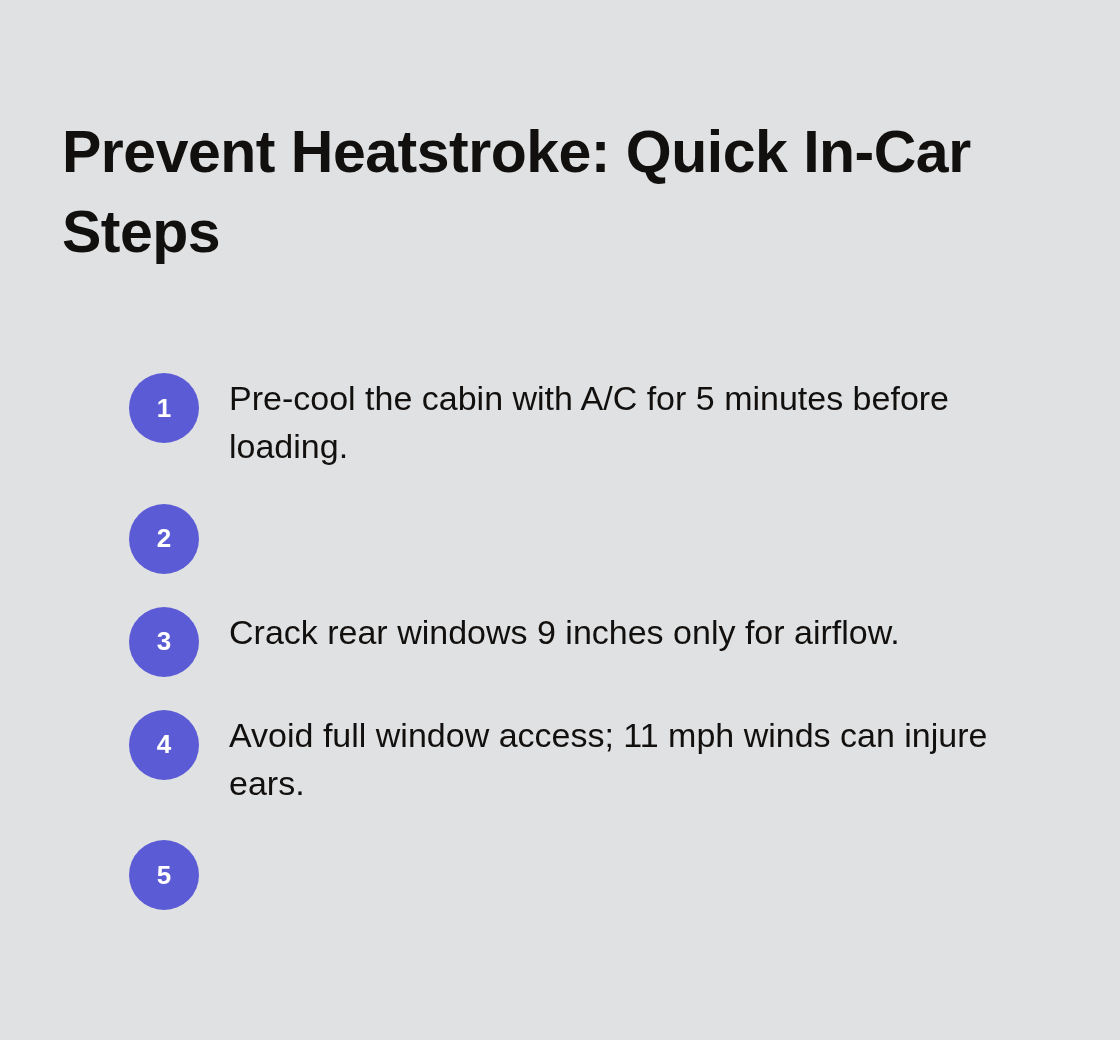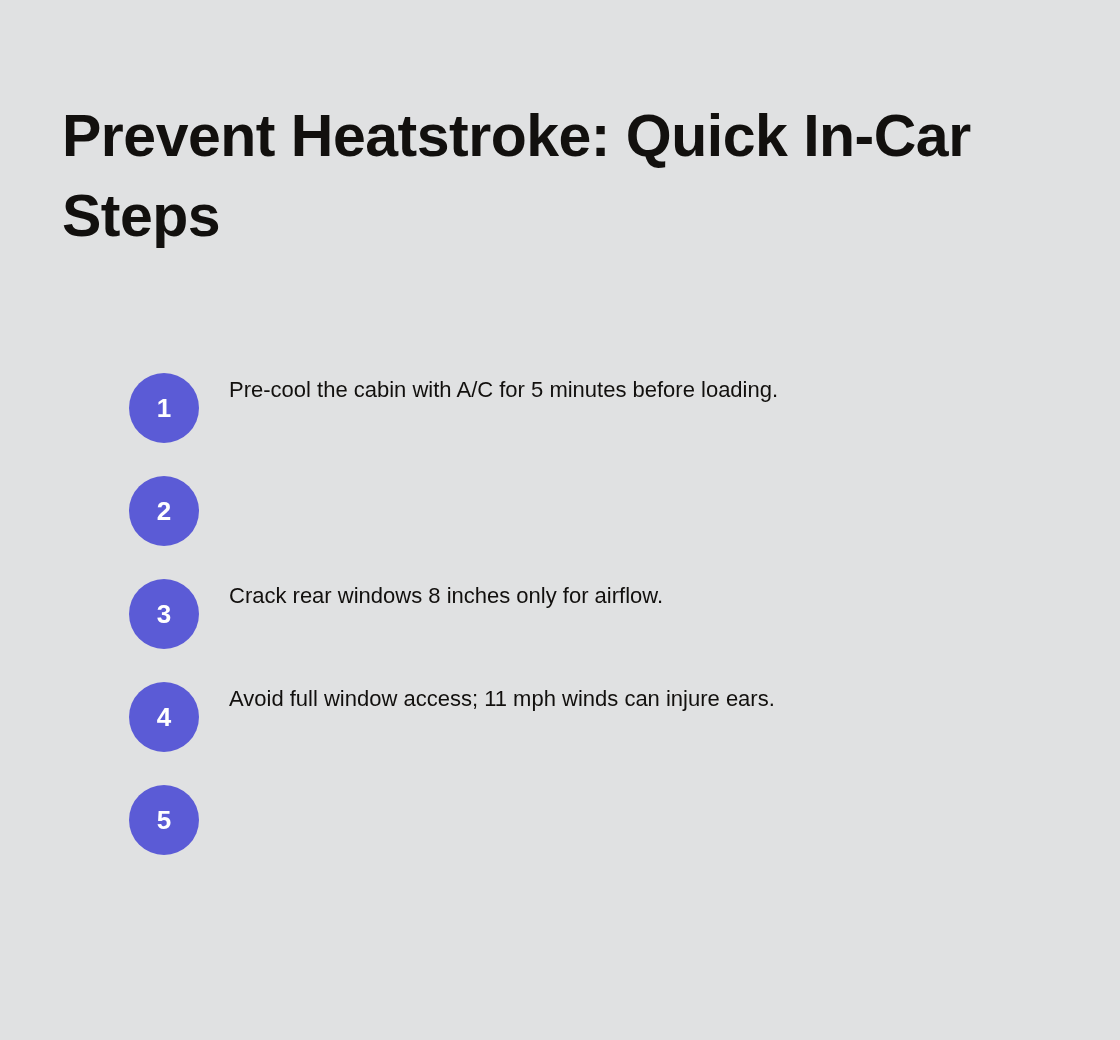--- a/index.html
+++ b/index.html
@@ -16,21 +16,21 @@
   .page {
     position: relative;
     width: 1120px;
     height: 1040px;
     background: #e0e1e2;
     box-sizing: border-box;
   }
   .title {
     position: absolute;
     left: 62px;
-    top: 96px;
+    top: 112px;
     width: 975px;
     font-size: 59px;
     line-height: 1.36;
     font-weight: bold;
     color: #12100e;
     letter-spacing: -0.5px;
     margin: 0;
   }
   .steps {
     position: absolute;
@@ -56,21 +56,21 @@
     font-size: 26px;
     font-weight: bold;
     display: flex;
     align-items: center;
     justify-content: center;
     margin-top: 5px;
   }
   .step-text {
     flex: 1 1 auto;
     margin-left: 30px;
-    font-size: 22px;
+    font-size: 34px;
     line-height: 1.42;
     color: #12100e;
     padding-top: 6px;
   }
   .step-text-wide {
     max-width: 800px;
   }
 </style>
 </head>
 <body>
@@ -85,21 +85,21 @@
       <span class="step-badge">1</span>
       <span class="step-text step-text-wide">Pre-cool the cabin with A/C for 5 minutes before loading.</span>
     </li>
 
     <li class="step">
       <span class="step-badge">2</span>
     </li>
 
     <li class="step">
       <span class="step-badge">3</span>
-      <span class="step-text">Crack rear windows 8 inches only for airflow.</span>
+      <span class="step-text">Crack rear windows 9 inches only for airflow.</span>
     </li>
 
     <li class="step">
       <span class="step-badge">4</span>
       <span class="step-text step-text-wide">Avoid full window access; 11 mph winds can injure ears.</span>
     </li>
 
     <li class="step">
       <span class="step-badge">5</span>
     </li>

